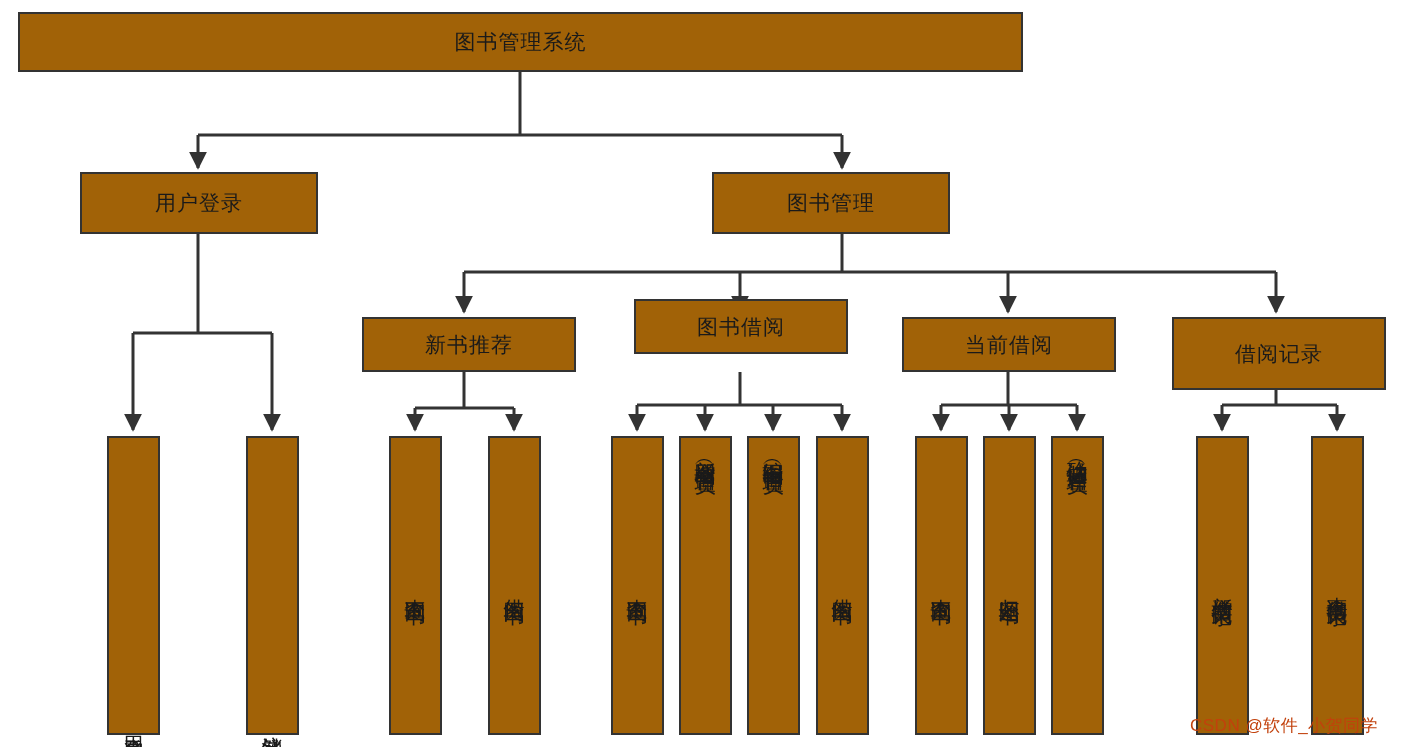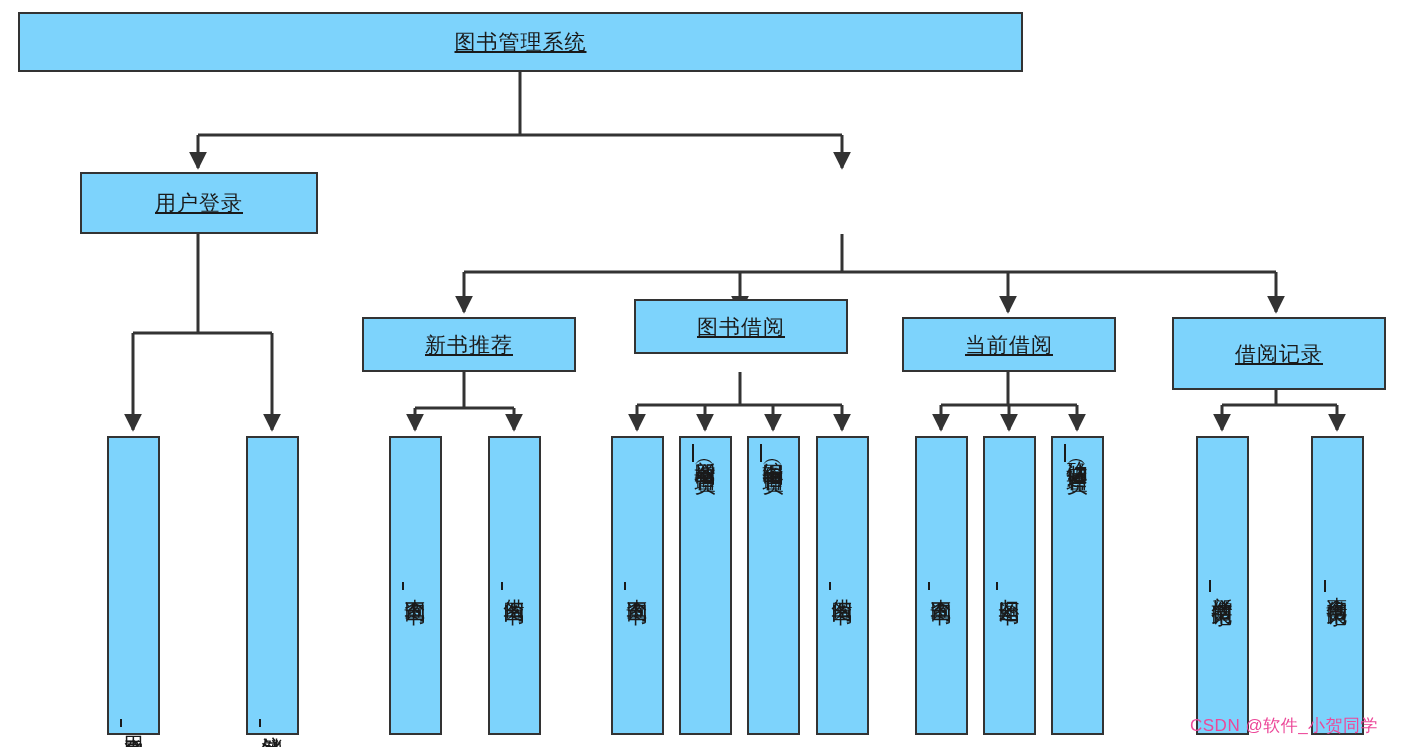--- a/index.html
+++ b/index.html
@@ -19,26 +19,25 @@
     position: absolute;
     left: 0;
     top: 0;
     width: 1405px;
     height: 747px;
   }
   .node {
     position: absolute;
     box-sizing: border-box;
     border: 2px solid #333333;
-    background: #7dd3fc;
+    background: #a16207;
     display: flex;
     align-items: center;
     justify-content: center;
     color: #1a1a1a;
-    text-decoration: underline;
   }
   .node.horiz {
     font-size: 21px;
     letter-spacing: 1px;
     white-space: nowrap;
   }
   .node.vert {
     writing-mode: vertical-rl;
     text-orientation: upright;
     font-size: 21px;
@@ -53,21 +52,21 @@
     justify-content: flex-start;
   }
   .node.vert.bottom-align {
     justify-content: flex-end;
   }
   .watermark {
     position: absolute;
     left: 1190px;
     top: 714px;
     font-size: 17px;
-    color: #ec4899;
+    color: #c2410c;
     white-space: nowrap;
     letter-spacing: 0.5px;
   }
 </style>
 </head>
 <body>
 
 <div id="canvas">
 
   <svg id="edges" viewBox="0 0 1405 747" xmlns="http://www.w3.org/2000/svg">
@@ -120,20 +119,23 @@
     </g>
   </svg>
 
   <div class="node horiz" style="left:18px; top:12px; width:1005px; height:60px;">
     <span>图书管理系统</span>
   </div>
 
   <div class="node horiz" style="left:80px; top:172px; width:238px; height:62px;">
     <span>用户登录</span>
   </div>
+  <div class="node horiz" style="left:712px; top:172px; width:238px; height:62px;">
+    <span>图书管理</span>
+  </div>
 
   <div class="node horiz" style="left:362px; top:317px; width:214px; height:55px;">
     <span>新书推荐</span>
   </div>
   <div class="node horiz" style="left:634px; top:299px; width:214px; height:55px;">
     <span>图书借阅</span>
   </div>
   <div class="node horiz" style="left:902px; top:317px; width:214px; height:55px;justify-content:center;">
     <span>当前借阅</span>
   </div>

